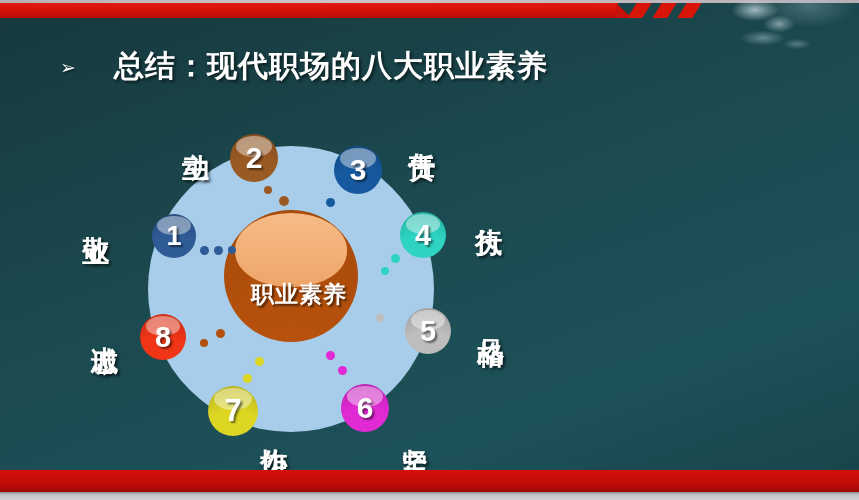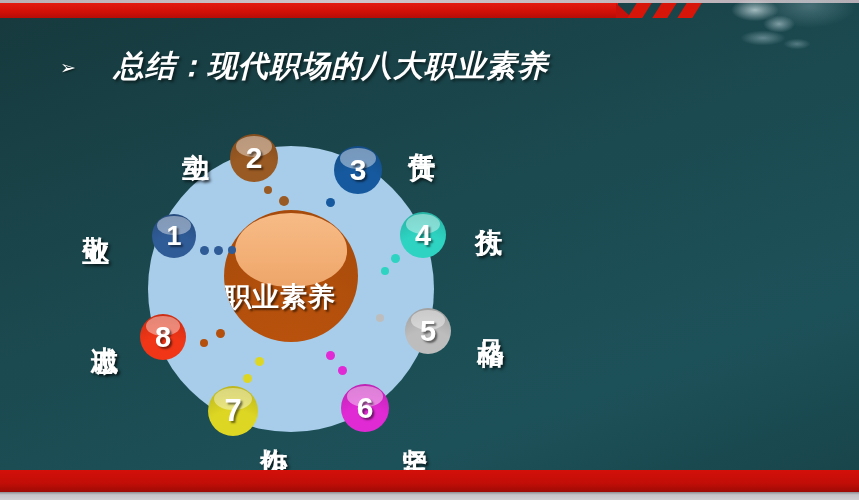--- a/index.html
+++ b/index.html
@@ -74,21 +74,20 @@
     margin-right:38px; margin-top:2px;
     text-shadow:1px 1px 2px rgba(0,0,0,.6);
   }
   .title-text {
     color:#ffffff;
     font-size:30px;
     font-weight:bold;
     letter-spacing:1px;
     white-space:nowrap;
     text-shadow:2px 2px 3px rgba(0,0,0,.55);
-    font-style:italic;
   }
 
   
   .diagram {
     position:absolute; left:148px; top:146px;
     width:286px; height:286px;
     z-index:10;
   }
   .halo {
     position:absolute; left:0; top:0; width:286px; height:286px;
@@ -103,24 +102,24 @@
     overflow:hidden;
   }
   .core:before{
     content:"";
     position:absolute; left:8%; top:2%;
     width:84%; height:56%;
     border-radius:50% 50% 48% 48%;
     background:linear-gradient(180deg,#f7bb86 0%,#f2ae74 65%,#eda469 100%);
   }
   .core-label {
-    position:absolute; left:0; right:0; top:52%;
-    text-align:left;
-    color:#ffffff;
-    font-size:27px;
+    position:absolute; left:16px; right:0; top:52%;
+    text-align:center;
+    color:#ffffff;
+    font-size:23px;
     font-weight:bold;
     letter-spacing:1px;
     text-shadow:2px 2px 2px rgba(0,0,0,.55);
     white-space:nowrap;
   }
 
   
   .node {
     position:absolute;
     border-radius:50%;

